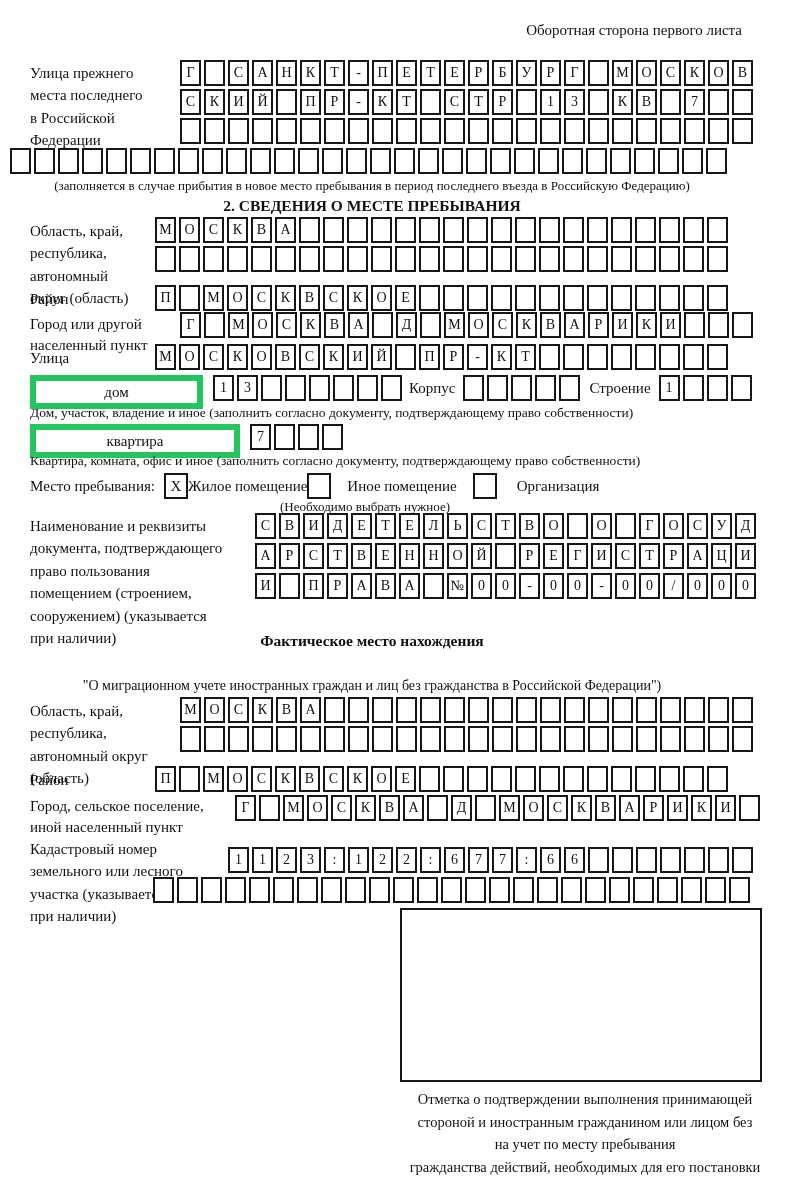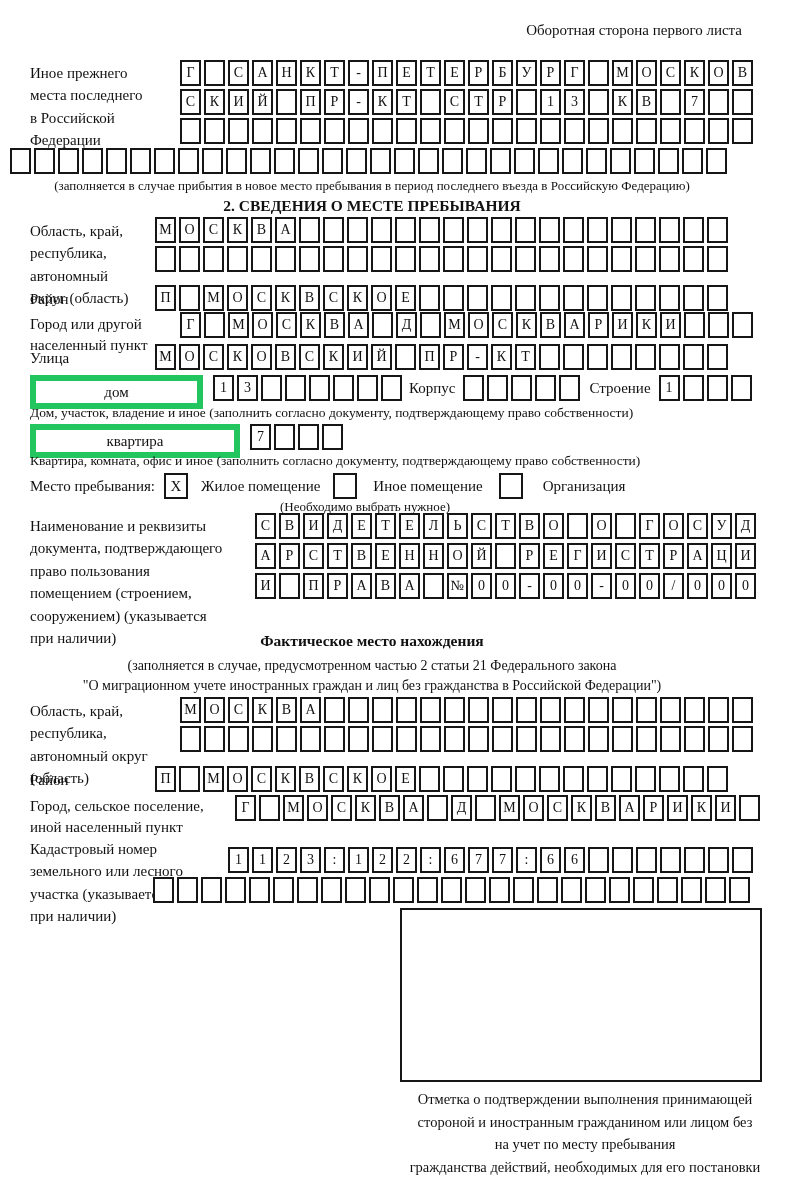--- a/index.html
+++ b/index.html
@@ -23,21 +23,21 @@
   .stamp{position:absolute;border:2px solid #161616;background:#fff;}
 </style>
 </head>
 <body>
 
 <div class="page">
 
   <div class="hdr">Оборотная сторона первого листа</div>
 
   <div class="lbl" style="left:30px;top:62px;">
-    <div>Иное прежнего</div>
+    <div>Улица прежнего</div>
     <div>места последнего</div>
     <div>в Российской</div>
     <div>Федерации</div>
   </div>
   <div class="grid" style="left:180px;top:60px;">
     <div class="crow"><span class="cell">Г</span><span class="cell"></span><span class="cell">С</span><span class="cell">А</span><span class="cell">Н</span><span class="cell">К</span><span class="cell">Т</span><span class="cell">-</span><span class="cell">П</span><span class="cell">Е</span><span class="cell">Т</span><span class="cell">Е</span><span class="cell">Р</span><span class="cell">Б</span><span class="cell">У</span><span class="cell">Р</span><span class="cell">Г</span><span class="cell"></span><span class="cell">М</span><span class="cell">О</span><span class="cell">С</span><span class="cell">К</span><span class="cell">О</span><span class="cell">В</span></div>
     <div class="crow"><span class="cell">С</span><span class="cell">К</span><span class="cell">И</span><span class="cell">Й</span><span class="cell"></span><span class="cell">П</span><span class="cell">Р</span><span class="cell">-</span><span class="cell">К</span><span class="cell">Т</span><span class="cell"></span><span class="cell">С</span><span class="cell">Т</span><span class="cell">Р</span><span class="cell"></span><span class="cell">1</span><span class="cell">3</span><span class="cell"></span><span class="cell">К</span><span class="cell">В</span><span class="cell"></span><span class="cell">7</span><span class="cell"></span><span class="cell"></span></div>
     <div class="crow"><span class="cell"></span><span class="cell"></span><span class="cell"></span><span class="cell"></span><span class="cell"></span><span class="cell"></span><span class="cell"></span><span class="cell"></span><span class="cell"></span><span class="cell"></span><span class="cell"></span><span class="cell"></span><span class="cell"></span><span class="cell"></span><span class="cell"></span><span class="cell"></span><span class="cell"></span><span class="cell"></span><span class="cell"></span><span class="cell"></span><span class="cell"></span><span class="cell"></span><span class="cell"></span><span class="cell"></span></div>
   </div>
   <div class="grid" style="left:10px;top:148px;">
@@ -80,40 +80,39 @@
     <span class="bigbox" style="width:161px;margin-right:10px;">дом</span><span><span class="cell">1</span><span class="cell">3</span><span class="cell"></span><span class="cell"></span><span class="cell"></span><span class="cell"></span><span class="cell"></span><span class="cell"></span></span><span class="inlbl" style="margin:0 8px 0 4px;">Корпус</span><span><span class="cell"></span><span class="cell"></span><span class="cell"></span><span class="cell"></span><span class="cell"></span></span><span class="inlbl" style="margin:0 8px 0 6px;">Строение</span><span><span class="cell">1</span><span class="cell"></span><span class="cell"></span><span class="cell"></span></span>
   </div>
   <div class="note" style="left:30px;top:405px;font-size:13.5px;">Дом, участок, владение и иное (заполнить согласно документу, подтверждающему право собственности)</div>
 
   <div class="flexrow" style="left:30px;top:424px;">
     <span class="bigbox" style="width:198px;margin-right:10px;">квартира</span><span><span class="cell">7</span><span class="cell"></span><span class="cell"></span><span class="cell"></span></span>
   </div>
   <div class="note" style="left:30px;top:453px;font-size:13.5px;">Квартира, комната, офис и иное (заполнить согласно документу, подтверждающему право собственности)</div>
 
   <div class="flexrow" style="left:30px;top:473px;">
-    <span class="inlbl" style="margin-right:9px;">Место пребывания:</span><span class="chk">X</span><span class="inlbl" style="margin:0 13px;">Жилое помещение</span><span class="chk"></span><span class="inlbl" style="margin:0 16px;">Иное помещение</span><span class="chk"></span><span class="inlbl" style="margin:0 20px;text-align:right;">Организация</span>
+    <span class="inlbl" style="margin-right:9px;">Место пребывания:</span><span class="chk">X</span><span class="inlbl" style="margin:0 0;">Жилое помещение</span><span class="chk"></span><span class="inlbl" style="margin:0 16px;">Иное помещение</span><span class="chk"></span><span class="inlbl" style="margin:0 20px;text-align:right;">Организация</span>
   </div>
   <div class="note" style="left:180px;top:499px;width:370px;text-align:center;">(Необходимо выбрать нужное)</div>
 
   <div class="lbl" style="left:30px;top:515px;">
     <div>Наименование и реквизиты</div>
     <div>документа, подтверждающего</div>
     <div>право пользования</div>
     <div>помещением (строением,</div>
     <div>сооружением) (указывается</div>
     <div>при наличии)</div>
   </div>
   <div class="grid" style="left:255px;top:513px;">
     <div class="crow" style="margin-bottom:4px;"><span class="cell">С</span><span class="cell">В</span><span class="cell">И</span><span class="cell">Д</span><span class="cell">Е</span><span class="cell">Т</span><span class="cell">Е</span><span class="cell">Л</span><span class="cell">Ь</span><span class="cell">С</span><span class="cell">Т</span><span class="cell">В</span><span class="cell">О</span><span class="cell"></span><span class="cell">О</span><span class="cell"></span><span class="cell">Г</span><span class="cell">О</span><span class="cell">С</span><span class="cell">У</span><span class="cell">Д</span></div>
     <div class="crow" style="margin-bottom:4px;"><span class="cell">А</span><span class="cell">Р</span><span class="cell">С</span><span class="cell">Т</span><span class="cell">В</span><span class="cell">Е</span><span class="cell">Н</span><span class="cell">Н</span><span class="cell">О</span><span class="cell">Й</span><span class="cell"></span><span class="cell">Р</span><span class="cell">Е</span><span class="cell">Г</span><span class="cell">И</span><span class="cell">С</span><span class="cell">Т</span><span class="cell">Р</span><span class="cell">А</span><span class="cell">Ц</span><span class="cell">И</span></div>
     <div class="crow"><span class="cell">И</span><span class="cell"></span><span class="cell">П</span><span class="cell">Р</span><span class="cell">А</span><span class="cell">В</span><span class="cell">А</span><span class="cell"></span><span class="cell">№</span><span class="cell">0</span><span class="cell">0</span><span class="cell">-</span><span class="cell">0</span><span class="cell">0</span><span class="cell">-</span><span class="cell">0</span><span class="cell">0</span><span class="cell">/</span><span class="cell">0</span><span class="cell">0</span><span class="cell">0</span></div>
   </div>
 
   <div class="title center" style="top:632px;">Фактическое место нахождения</div>
-  <div class="note center" style="top:658px;font-size:14px;">(заполняется в случае, предусмотренном частью 2 статьи 21 Федерального закона</div>
   <div class="note center" style="top:678px;font-size:14px;">"О миграционном учете иностранных граждан и лиц без гражданства в Российской Федерации")</div>
 
   <div class="lbl" style="left:30px;top:700px;">
     <div>Область, край,</div>
     <div>республика,</div>
     <div>автономный округ</div>
     <div>(область)</div>
   </div>
   <div class="grid" style="left:180px;top:697px;">
     <div class="crow"><span class="cell">М</span><span class="cell">О</span><span class="cell">С</span><span class="cell">К</span><span class="cell">В</span><span class="cell">А</span><span class="cell"></span><span class="cell"></span><span class="cell"></span><span class="cell"></span><span class="cell"></span><span class="cell"></span><span class="cell"></span><span class="cell"></span><span class="cell"></span><span class="cell"></span><span class="cell"></span><span class="cell"></span><span class="cell"></span><span class="cell"></span><span class="cell"></span><span class="cell"></span><span class="cell"></span><span class="cell"></span></div>

